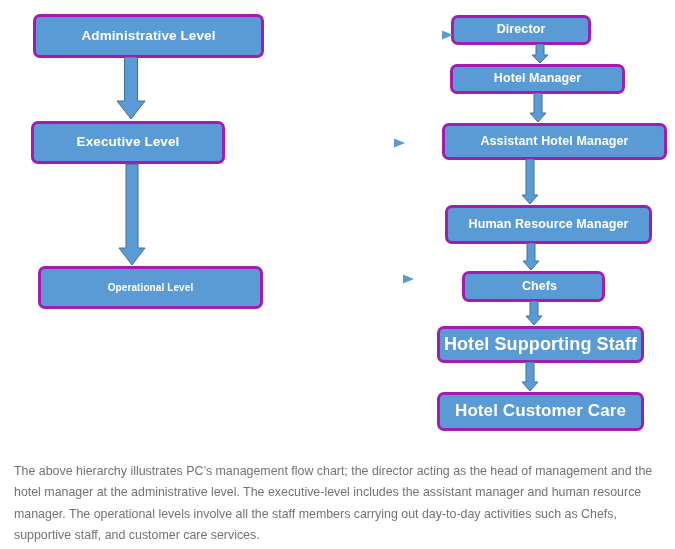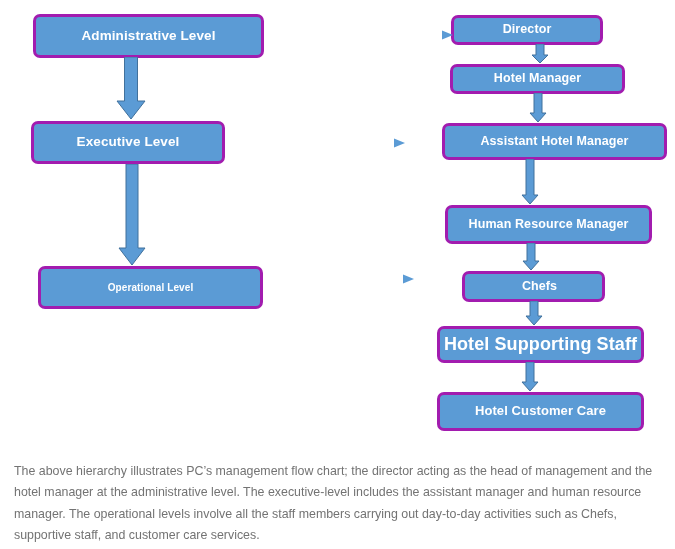--- a/index.html
+++ b/index.html
@@ -39,27 +39,27 @@
     line-height: 1.1;
     -webkit-font-smoothing: antialiased;
   }
 
   
   .n-admin      { left: 33px;  top: 14px;  width: 231px; height: 44px; font-size: 13.5px; }
   .n-exec       { left: 31px;  top: 121px; width: 194px; height: 43px; font-size: 13.5px; }
   .n-oper       { left: 38px;  top: 266px; width: 225px; height: 43px; font-size: 10px; }
 
   
-  .n-director   { left: 451px; top: 15px;  width: 152px; height: 30px; font-size: 12.5px; }
+  .n-director   { left: 451px; top: 15px;  width: 140px; height: 30px; font-size: 12.5px; }
   .n-hotelmgr   { left: 450px; top: 64px;  width: 175px; height: 30px; font-size: 12.5px; }
   .n-asstmgr    { left: 442px; top: 123px; width: 225px; height: 37px; font-size: 12.5px; }
   .n-hrmgr      { left: 445px; top: 205px; width: 207px; height: 39px; font-size: 12.5px; }
   .n-chefs      { left: 462px; top: 271px; width: 143px; height: 31px; font-size: 12.5px; padding-left: 12px; }
   .n-support    { left: 437px; top: 326px; width: 207px; height: 37px; font-size: 18px; }
-  .n-custcare   { left: 437px; top: 392px; width: 207px; height: 39px; font-size: 13px; }
+  .n-custcare   { left: 437px; top: 392px; width: 207px; height: 39px; font-size: 17px; }
 
   
   .block-arrow {
     position: absolute;
   }
   .block-arrow svg { display: block; }
 
   
   .small-arrow { position: absolute; }
   .small-arrow svg { display: block; }

